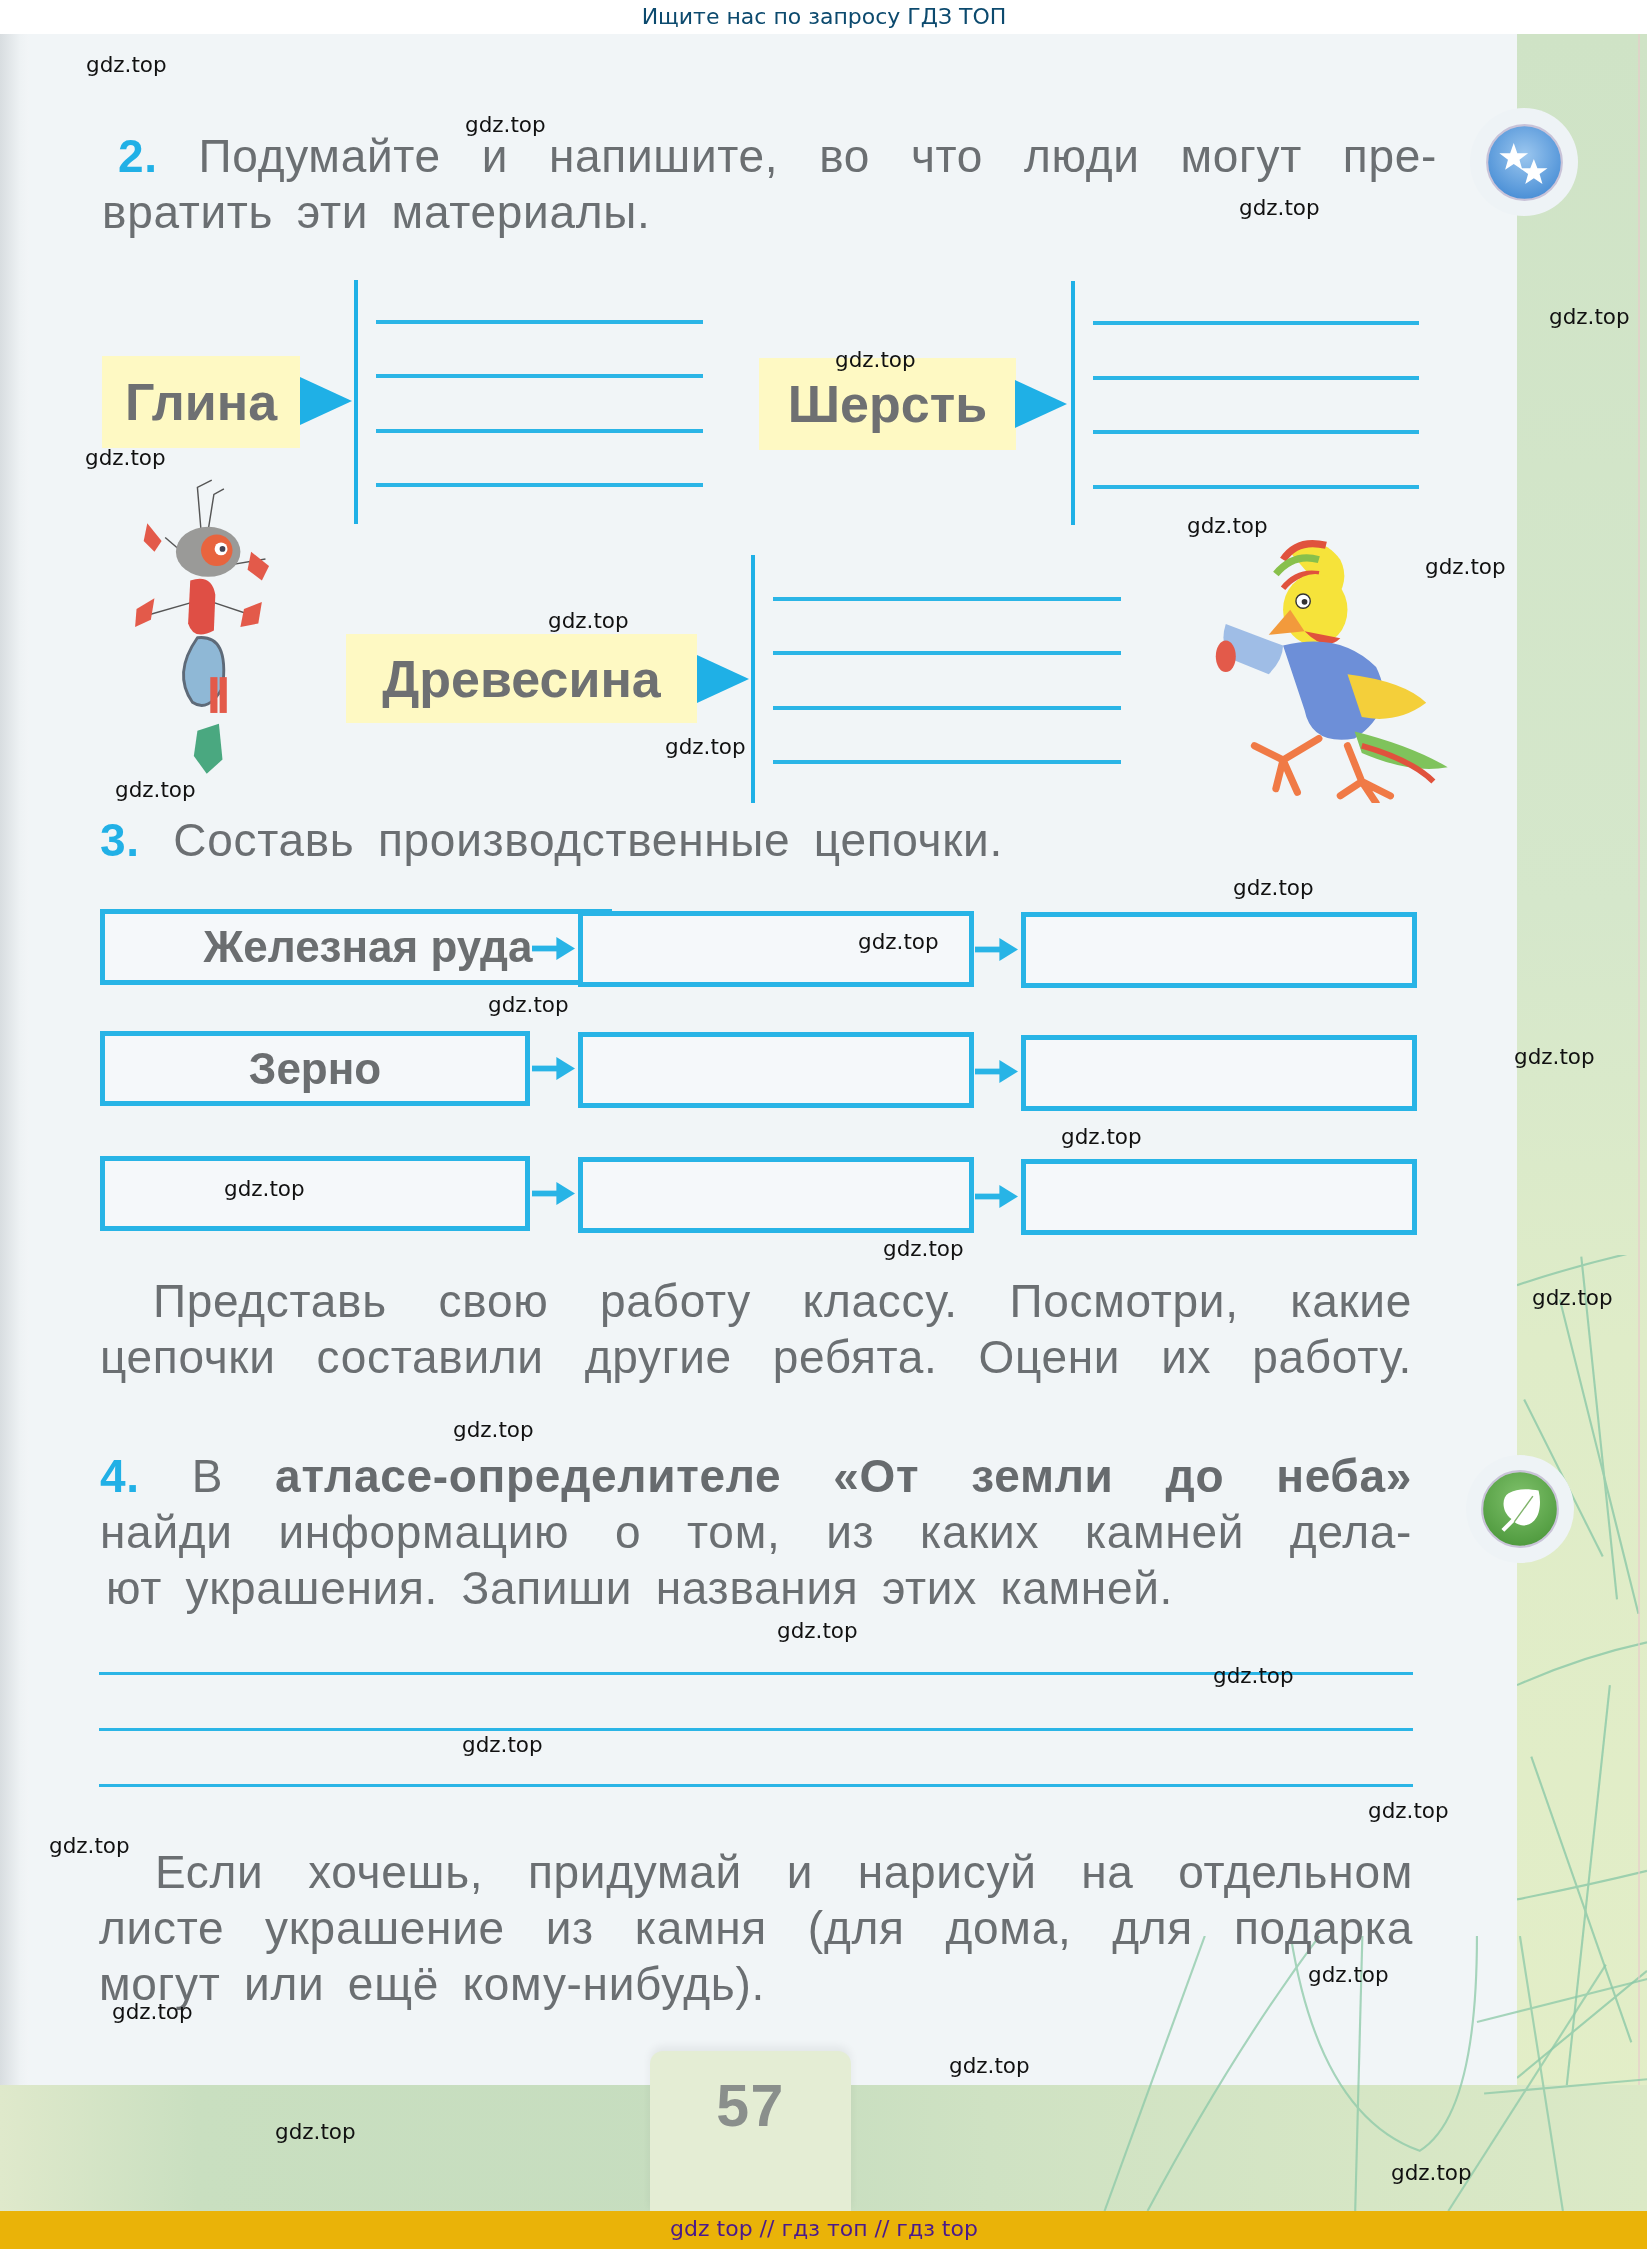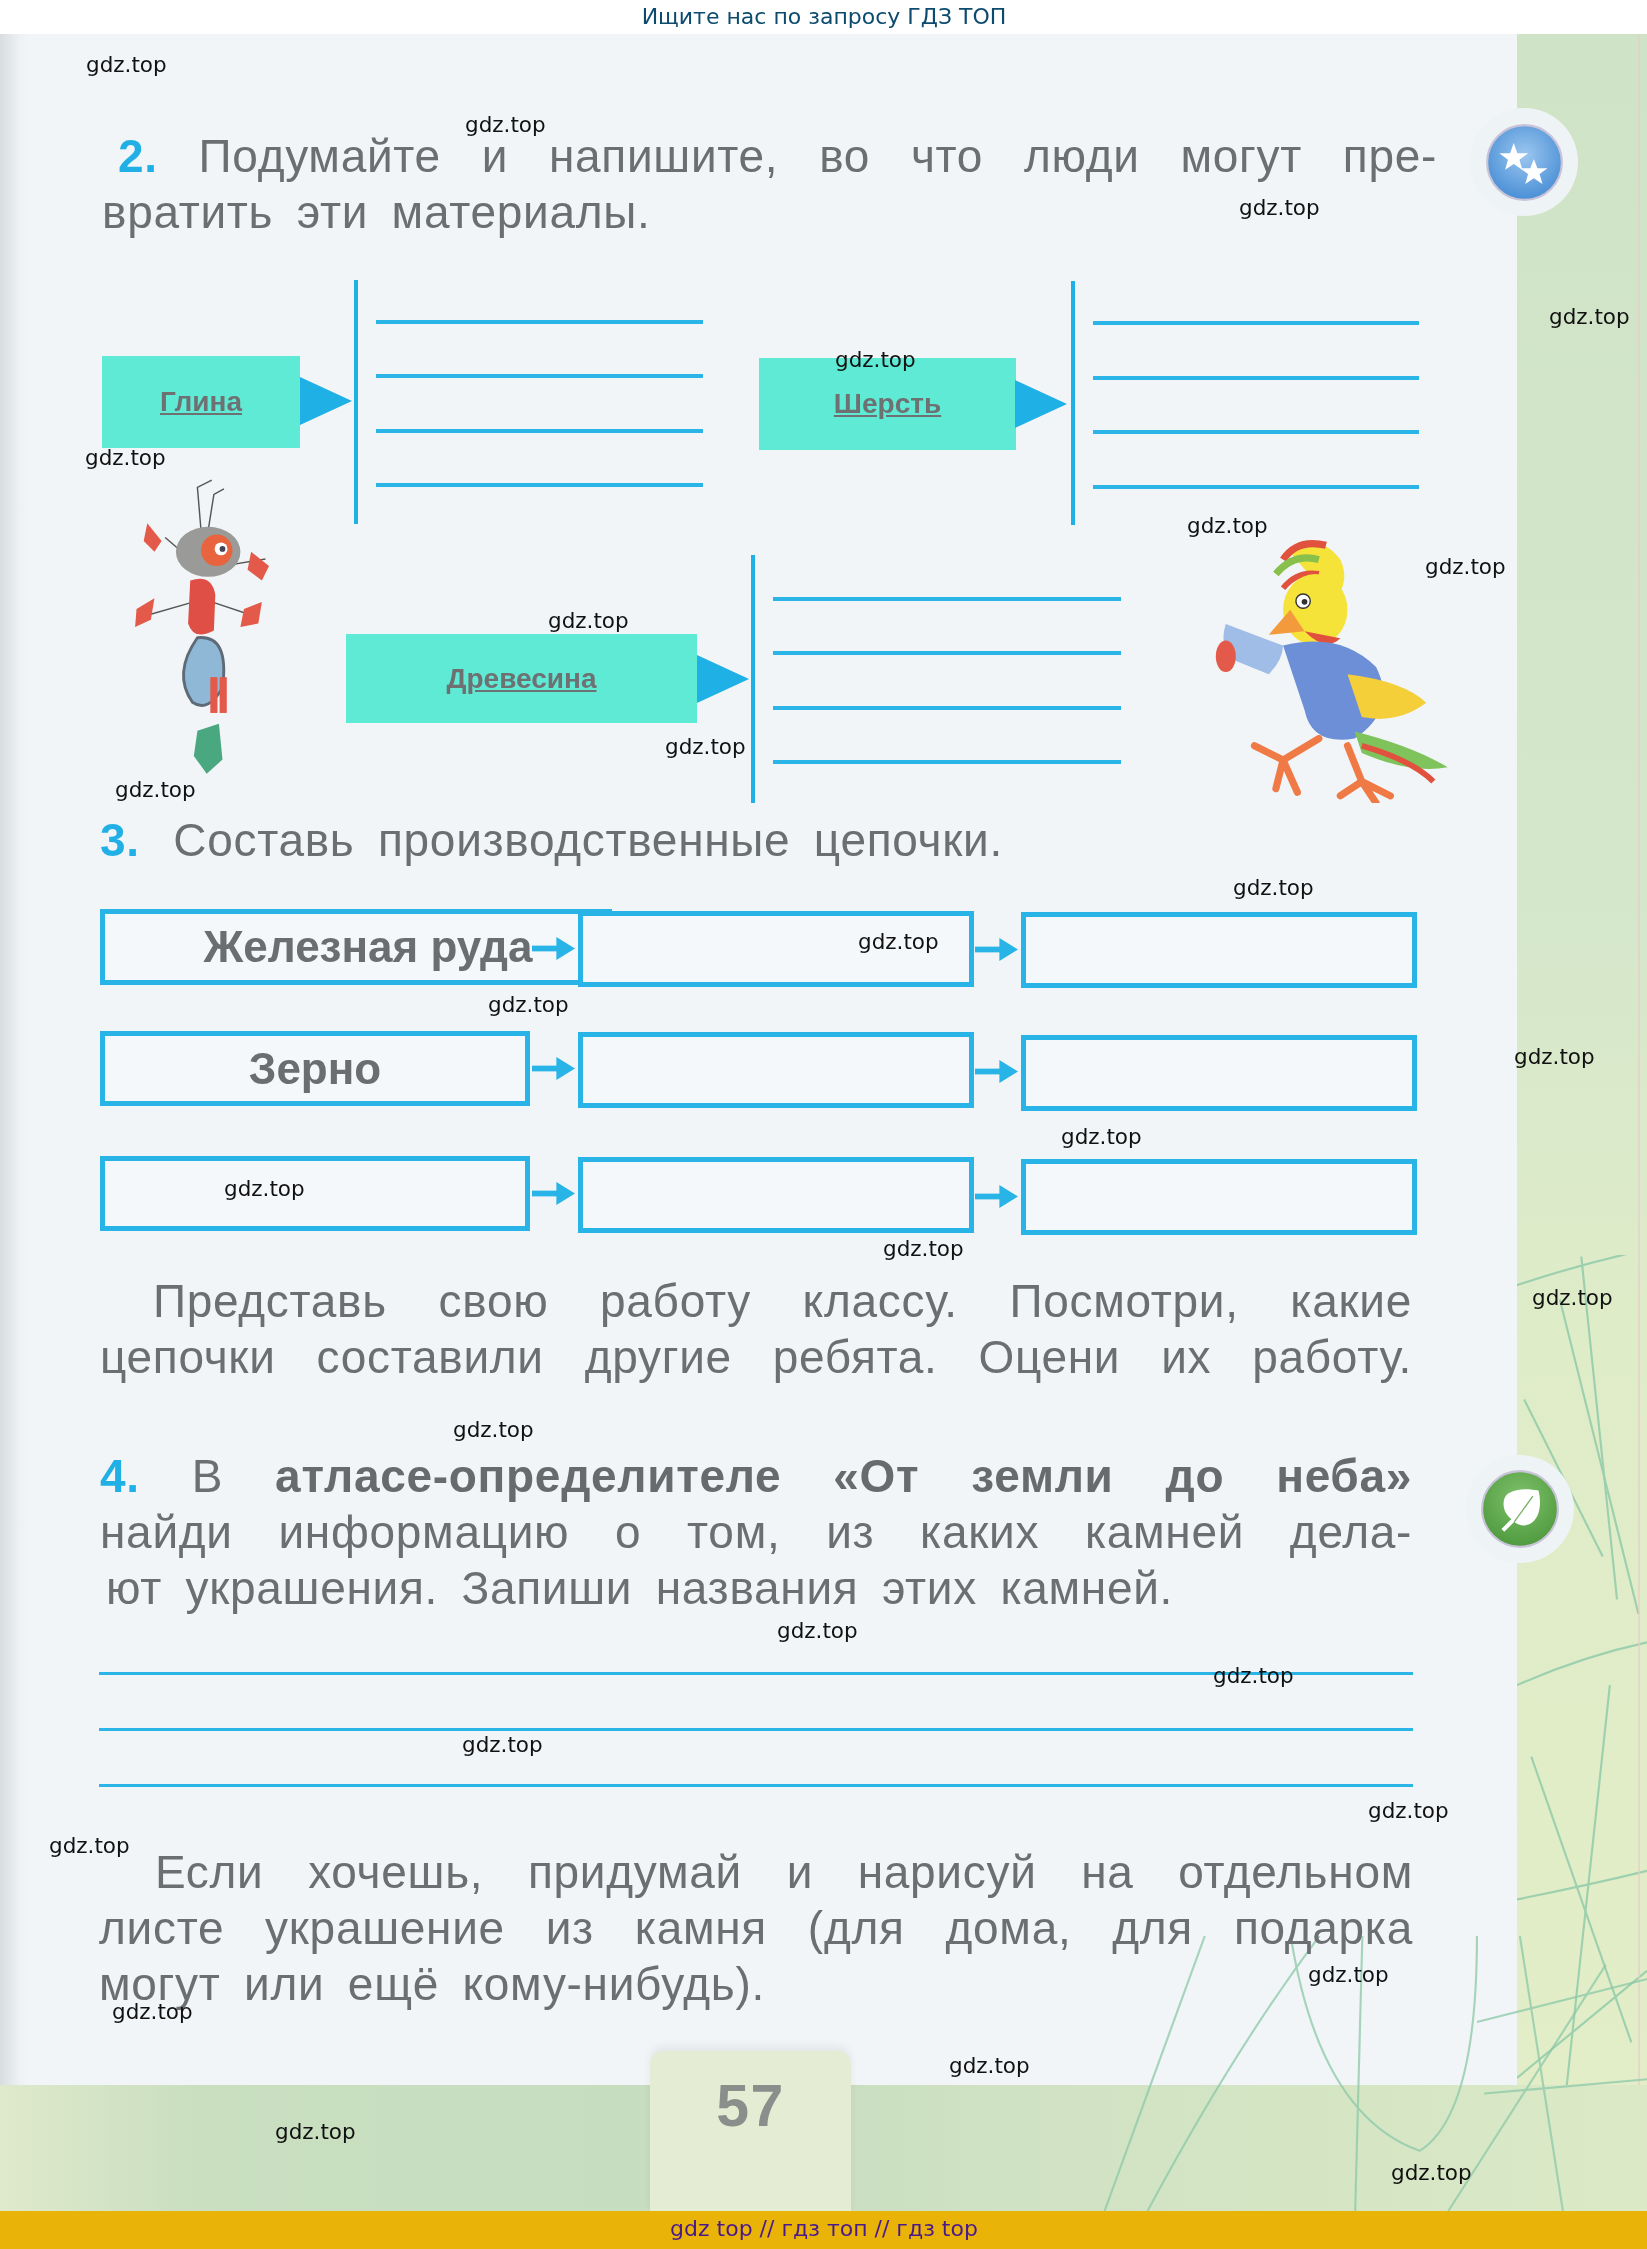--- a/index.html
+++ b/index.html
@@ -59,22 +59,22 @@
   
   .task-text {
     color: #6b6f72; font-size: 46px; line-height: 56px; letter-spacing: 0.7px;
     word-spacing: 10px; text-align: justify;
   }
   .task-num { color: #21b0e6; font-weight: bold; }
   .bold { font-weight: bold; color: #676b6e; }
 
   
   .mat-box {
-    background: #5eead4; color: #6e7072; font-weight: bold; font-size: 28px;
-    display: flex; align-items: center; justify-content: center; text-decoration: underline;
+    background: #fef9c3; color: #6e7072; font-weight: bold; font-size: 52px;
+    display: flex; align-items: center; justify-content: center;
   }
   .tri {
     width: 0; height: 0;
     border-top: 24.4px solid transparent; border-bottom: 24.4px solid transparent;
     border-left: 52px solid #1fb0e6;
   }
   .vline { width: 3.6px; background: #1fb0e6; }
   .hline { height: 3.6px; background: #2bb5e6; }
 
   

